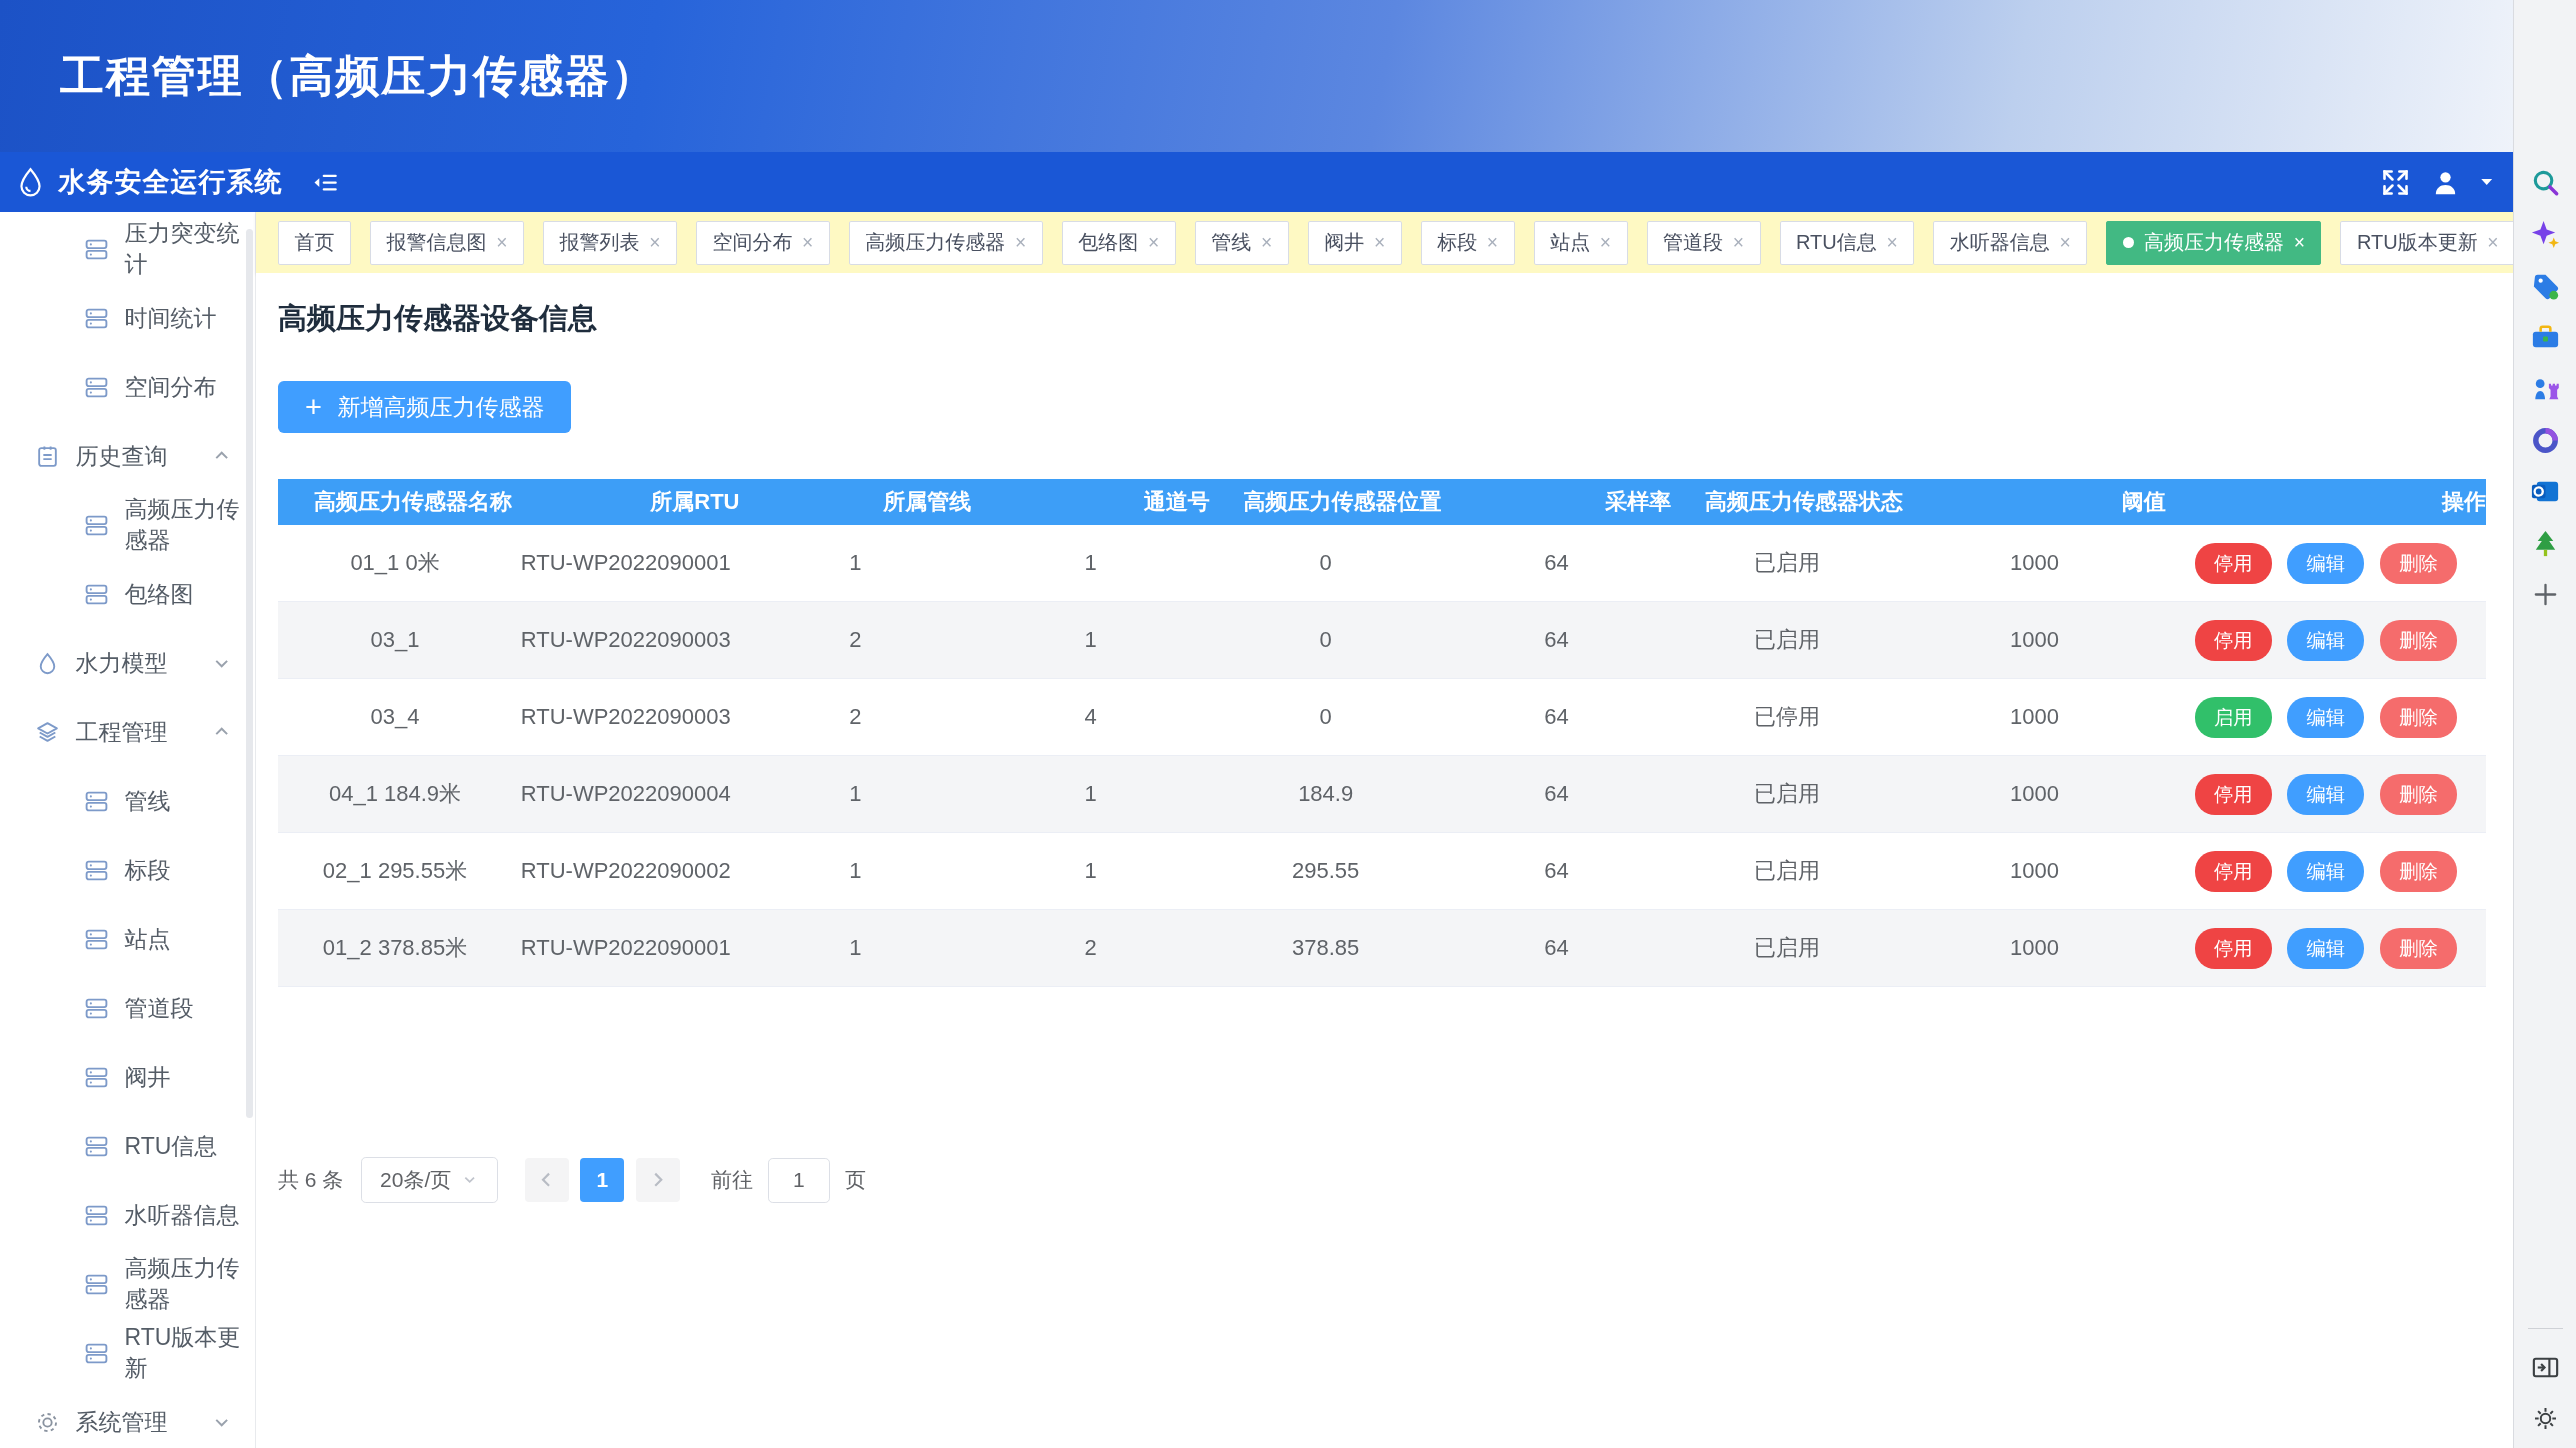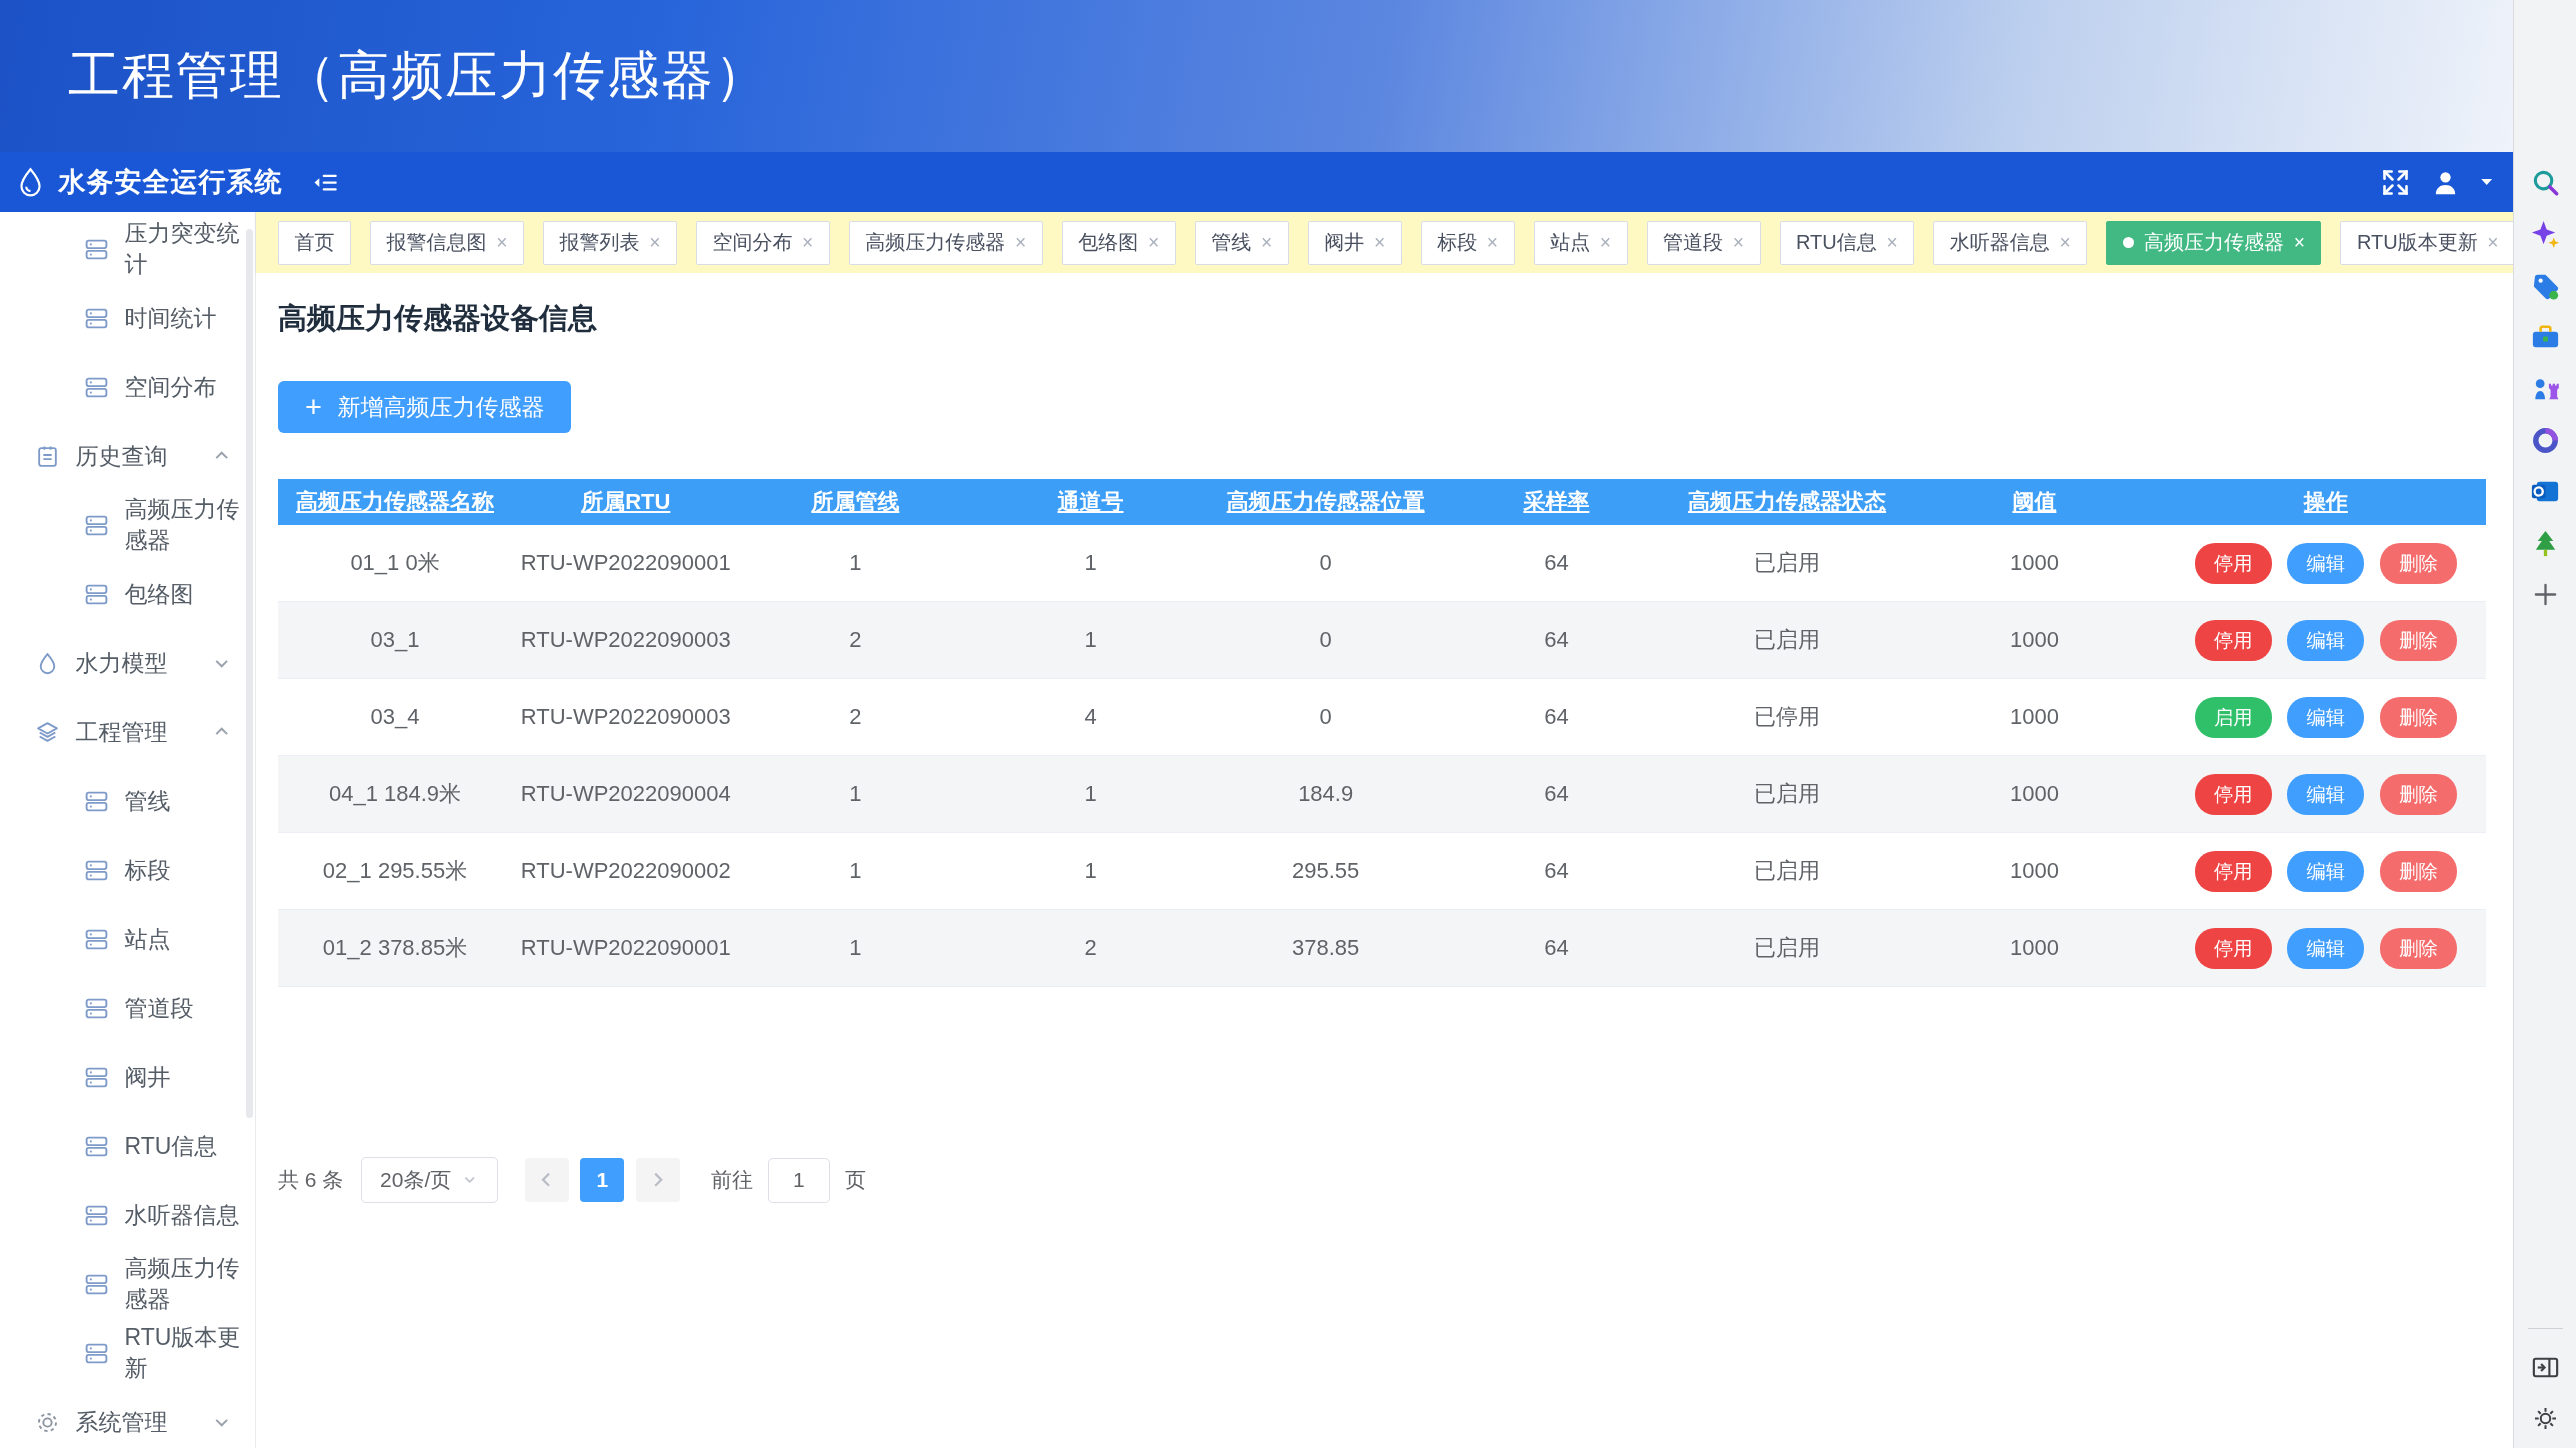--- a/index.html
+++ b/index.html
@@ -2,22 +2,22 @@
 <html><head>
 <meta charset="utf-8">
 <style>
   html,body{margin:0;padding:0;background:#fff;}
   .stage{position:relative;width:2576px;height:1449px;overflow:hidden;background:#fff;
          font-family:"Liberation Sans",sans-serif;}
 
   
   .banner{position:absolute;left:0;top:0;width:2513px;height:152px;
           background:linear-gradient(100deg,#1c52c6 0%,#2764da 26%,#5c87e0 55%,#bccfee 80%,#eff3fa 100%);}
-  .banner-title{position:absolute;left:68px;top:50%;transform:translateY(-50%);
-                font-size:52px;font-weight:normal;color:#fff;letter-spacing:1.9px;white-space:nowrap;}
+  .banner-title{position:absolute;left:60px;top:50%;transform:translateY(-50%);
+                font-size:44px;font-weight:bold;color:#fff;letter-spacing:1.9px;white-space:nowrap;}
 
   
   .navbar{position:absolute;left:0;top:152px;width:2513px;height:60px;background:#1a57d6;
           display:flex;align-items:center;padding-left:16px;box-sizing:border-box;}
   .brand{color:#fff;font-size:27px;font-weight:bold;margin-left:13.5px;letter-spacing:1px;}
   .fold{margin-left:29px;display:flex;align-items:center;}
   .nav-right{margin-left:auto;display:flex;align-items:center;gap:17.4px;padding-right:17.4px;}
 
   
   .sidebar{position:absolute;left:0;top:212px;width:256px;height:1237px;background:#fff;
@@ -44,21 +44,21 @@
   
   .content{position:absolute;left:256px;top:273px;width:2257px;height:1175px;background:#fff;}
   .section-title{margin:26px 0 0 22px;font-size:29px;font-weight:bold;color:#1f2d3d;}
   .add-btn{margin:42px 0 0 22px;height:52px;background:#409eff;color:#fff;border:none;border-radius:5.8px;
            font-size:23px;padding:0 27px;display:inline-flex;align-items:center;gap:15.5px;cursor:pointer;
            font-family:"Liberation Sans",sans-serif;}
   .add-plus{font-size:29px;font-weight:400;line-height:1;}
 
   .table{margin:46px 0 0 22px;width:2208px;}
   .thead{display:flex;height:46px;background:#3d9ef7;align-items:center;}
-  .th{color:#fff;font-weight:bold;font-size:22px;text-align:center;text-decoration:underline;}
+  .th{color:#fff;font-weight:bold;font-size:22px;text-align:right;}
   .tr{display:flex;height:76px;align-items:center;border-bottom:1px solid #ebeef5;background:#fff;}
   .tr.striped{background:#f4f5f7;}
   .td{font-size:22px;color:#5f6368;text-align:center;}
   .c1{width:10.6%;} .c2{width:10.3%;} .c3{width:10.5%;} .c4{width:10.8%;} .c5{width:10.5%;}
   .c6{width:10.4%;} .c7{width:10.5%;} .c8{width:11.9%;} .c9{width:14.5%;}
   .actions{display:flex;justify-content:center;gap:15.5px;}
   .pill{height:41px;border-radius:20px;padding:0 19.3px;font-size:19.3px;color:#fff;border:none;
         display:inline-flex;align-items:center;cursor:pointer;font-family:"Liberation Sans",sans-serif;}
   .pill.warning{background:#ef4444;} .pill.primary{background:#409eff;}
   .pill.danger{background:#f56c6c;}  .pill.success{background:#31c06a;}

